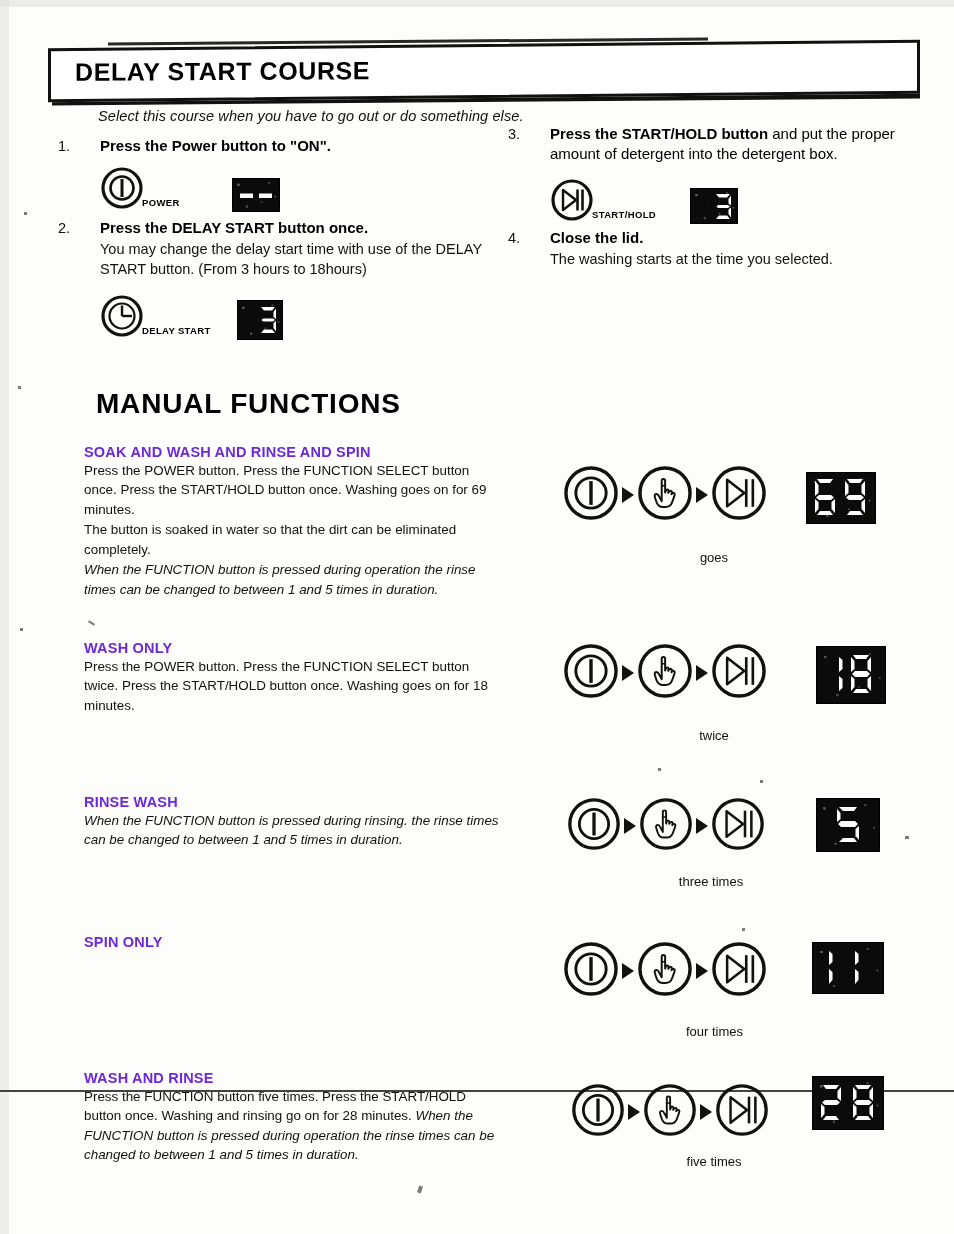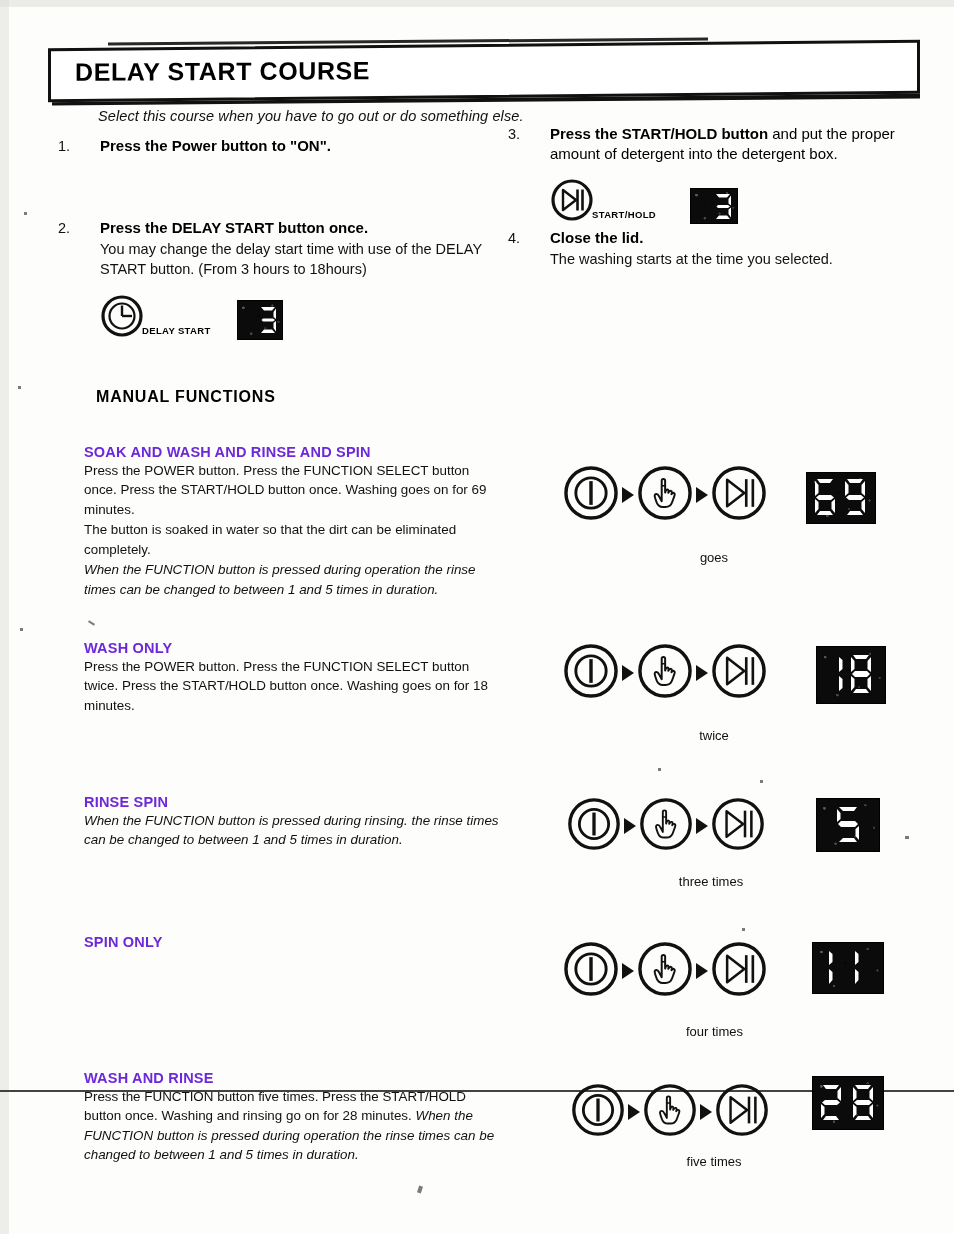--- a/index.html
+++ b/index.html
@@ -81,21 +81,21 @@
       radial-gradient(circle at 30% 86%, rgba(255,255,255,.45) 0 1.1px, transparent 1.5px),
       radial-gradient(circle at 62% 72%, rgba(255,255,255,.30) 0 1px, transparent 1.3px),
       radial-gradient(circle at 92% 55%, rgba(255,255,255,.35) 0 1px, transparent 1.3px),
       radial-gradient(circle at 46% 40%, rgba(0,0,0,.5) 0 1.4px, transparent 1.8px);
   }
   .led svg{display:block;}
 
   
   .mf-title{
     position:absolute;left:96px;top:388px;
-    font-size:16px;font-weight:bold;letter-spacing:.8px;color:#000;
+    font-size:28px;font-weight:bold;letter-spacing:.8px;color:#000;
   }
   .mfrow{position:absolute;left:84px;width:850px;}
   .mf-text{position:absolute;left:0;top:0;width:420px;}
   .mf-h{font-size:14.5px;font-weight:bold;letter-spacing:.2px;color:#6d28d9;}
   .mf-p{font-size:13.4px;line-height:1.45;color:#111;margin-top:1px;}
   .mf-p.it{font-style:italic;}
   .mf-p .it{font-style:italic;}
   .mf-seq{position:absolute;top:0;display:flex;align-items:center;}
   .arrow{
     width:0;height:0;margin:0 2px;
@@ -136,20 +136,40 @@
     </div>
   </div>
 
   <div class="intro">Select this course when you have to go out or do something else.</div>
 
   <div class="step" style="left:58px;top:136px;width:430px;">
     <div class="num">1.</div>
     <div class="body">
       <div class="head">
         <span>Press the Power button to "ON".</span>
+      </div>
+      <div class="btnrow">
+
+        <span class="ico">
+          <svg width="44" height="44" viewBox="0 0 44 44">
+            <circle cx="22" cy="22" r="19" fill="none" stroke="#111" stroke-width="3.2"></circle>
+            <circle cx="22" cy="22" r="11.5" fill="none" stroke="#111" stroke-width="2.6"></circle>
+            <line x1="22" y1="13" x2="22" y2="31" stroke="#111" stroke-width="3"></line>
+          </svg>
+        </span>
+        <span class="btn-label">POWER</span>
+
+        <span class="led" style="width:46px;height:32px;margin-left:48px;margin-bottom:2px;">
+          <svg width="46" height="32" viewBox="0 0 46 32">
+            <rect x="0" y="0" width="46" height="32" fill="#0b0b0b"></rect>
+            <rect x="7" y="14.5" width="13" height="4.5" fill="#fff"></rect>
+            <rect x="26" y="14.5" width="13" height="4.5" fill="#fff"></rect>
+          </svg>
+          <span class="grain"></span>
+        </span>
       </div>
     </div>
   </div>
 
   <div class="step" style="left:58px;top:218px;width:440px;">
     <div class="num">2.</div>
     <div class="body">
       <div class="head">
         <span>Press the DELAY START button once.</span>
       </div>
@@ -351,21 +371,21 @@
           <polygon points="36,46 52,46 49,42 39,42"></polygon>
           <polygon points="38,24 50,24 53,27 50,30 38,30 35,27"></polygon>
         </g>
       </svg>
       <span class="grain"></span>
     </span>
   </div>
 
   <div class="mfrow" style="top:794px;">
     <div class="mf-text">
-      <div class="mf-h">RINSE SPIN</div>
+      <div class="mf-h">RINSE WASH</div>
       <div class="mf-p it">When the FUNCTION button is pressed during rinsing. the rinse times can be changed to between 1 and 5 times in duration.</div>
     </div>
     <div class="mf-seq" style="left:482px;top:2px;">
       <span class="ico">
         <svg width="56" height="56" viewBox="0 0 44 44">
           <circle cx="22" cy="22" r="19" fill="none" stroke="#111" stroke-width="2.6"></circle>
           <circle cx="22" cy="22" r="11.5" fill="none" stroke="#111" stroke-width="2.2"></circle>
           <line x1="22" y1="13" x2="22" y2="31" stroke="#111" stroke-width="2.6"></line>
         </svg>
       </span>

